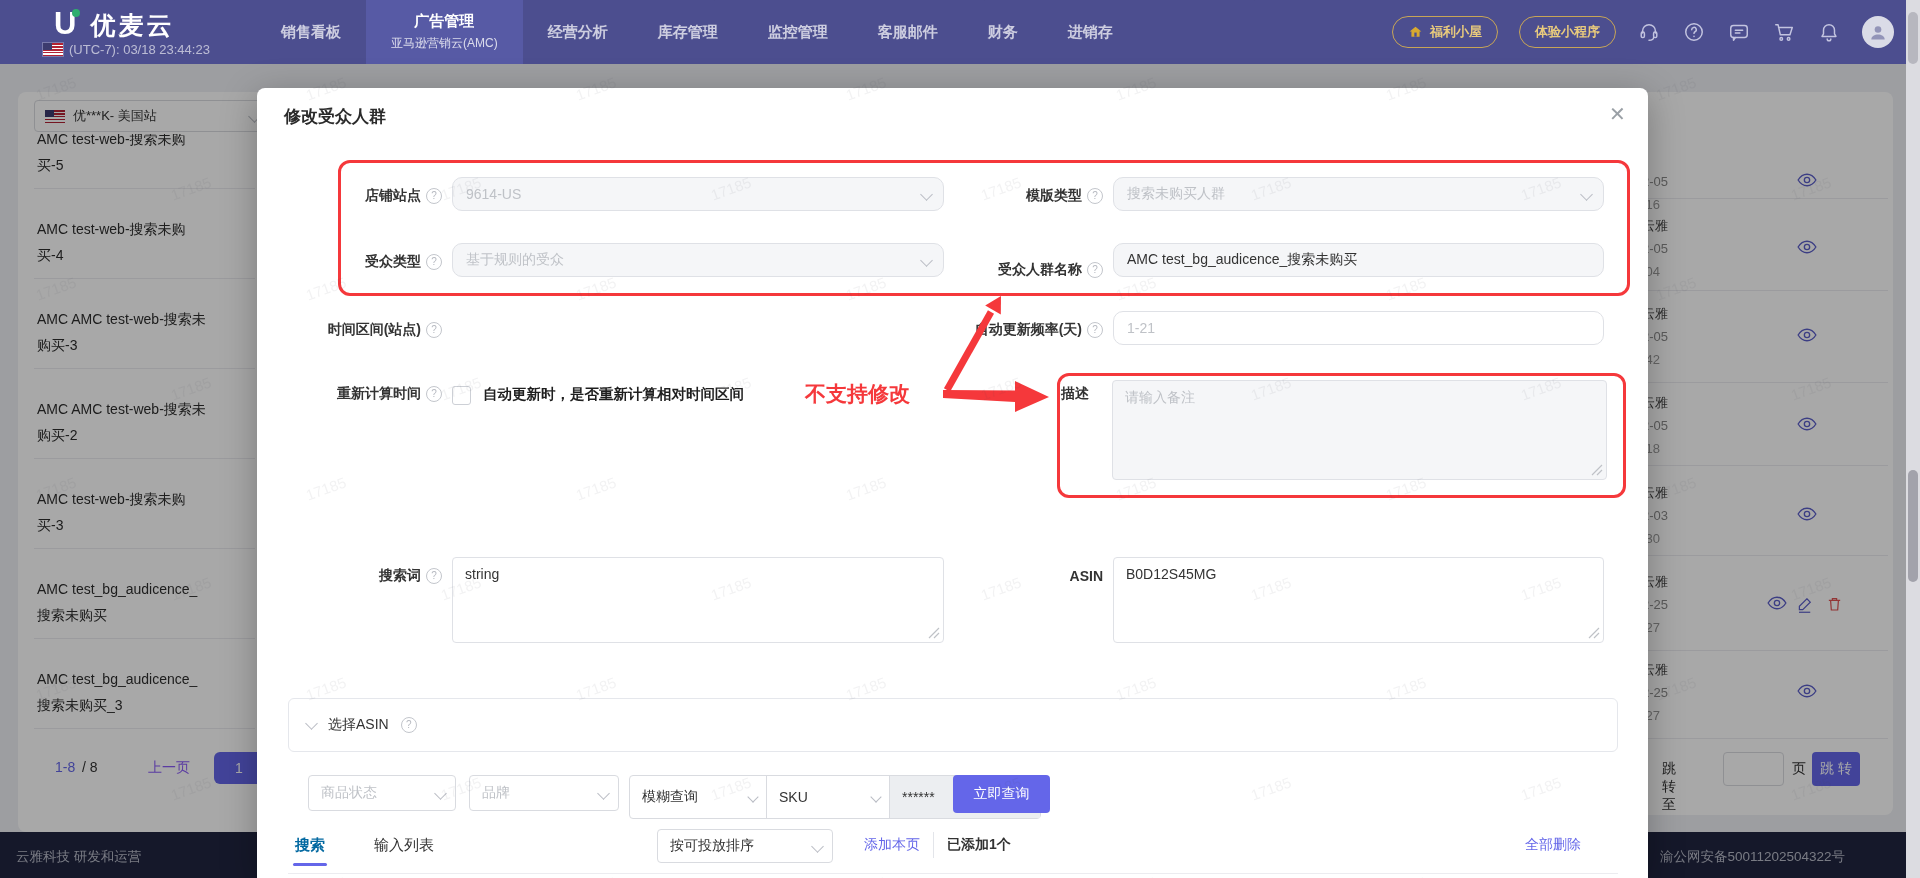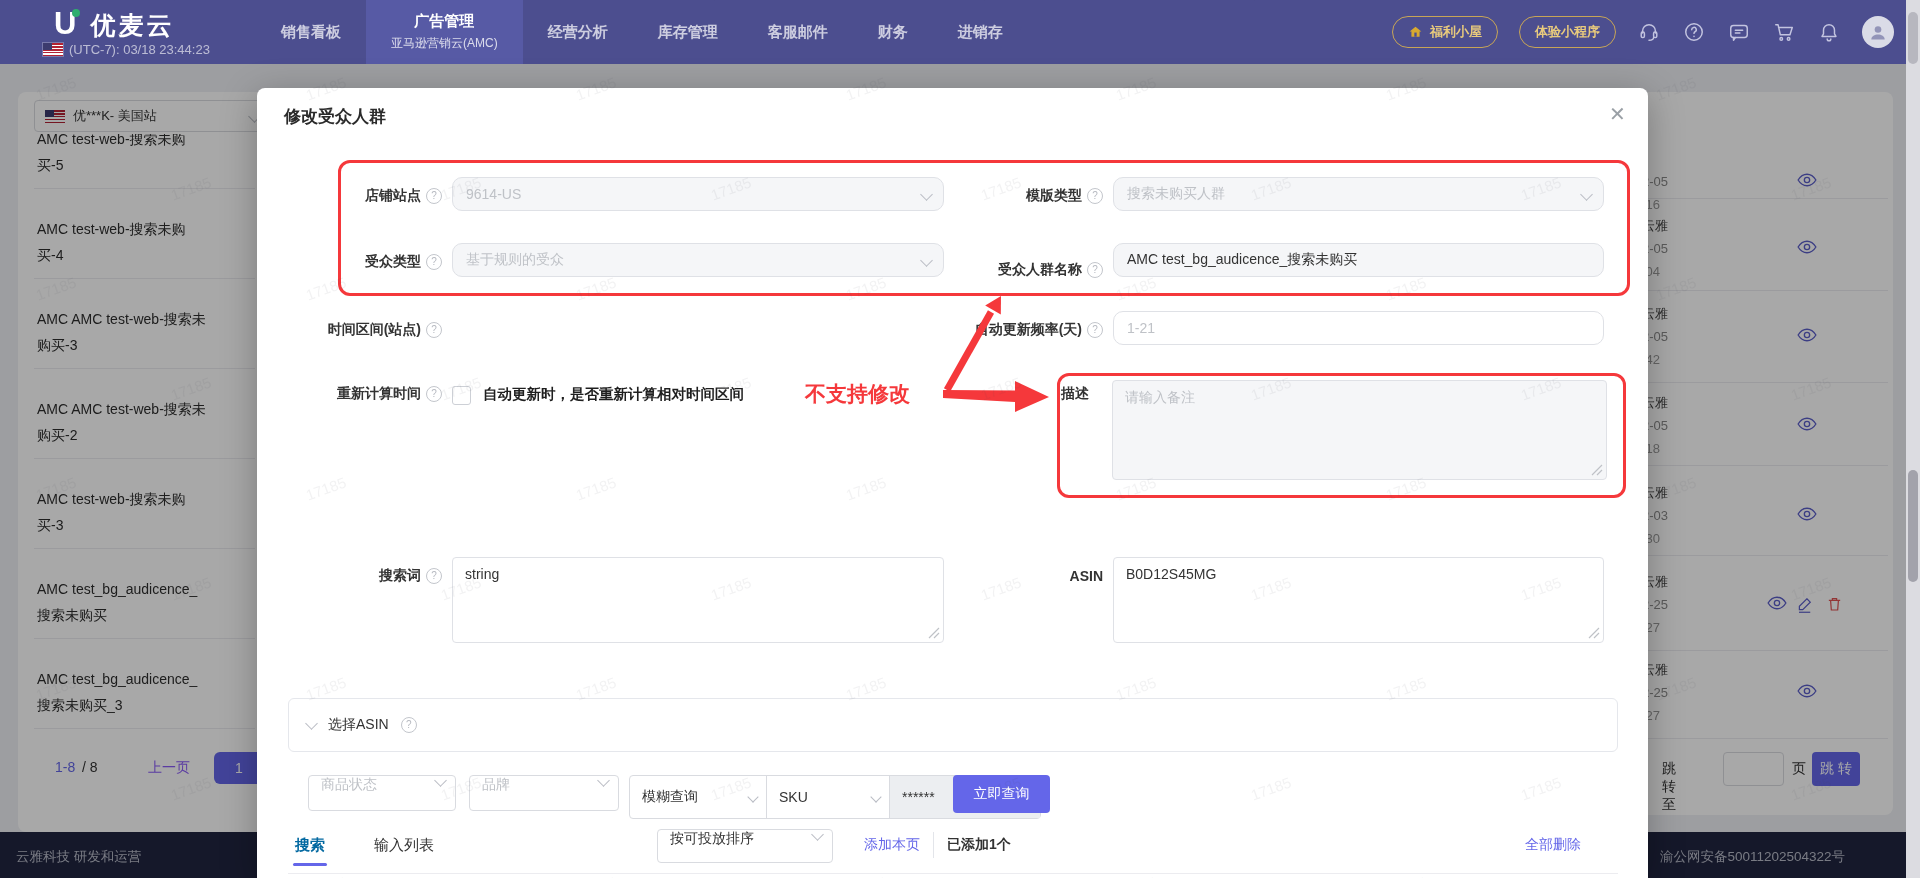--- a/index.html
+++ b/index.html
@@ -56,21 +56,21 @@
   .ta{position:absolute;border:1px solid #dfe1e6;border-radius:4px;font-size:14px;padding:8px 12px;color:#333;background:#fff;box-sizing:border-box;resize:none;outline:none;font-family:"Liberation Sans","DejaVu Sans",sans-serif;}
   .ta.disabled{background:#f5f6f8;}
   .ta.disabled::placeholder{color:#bfc2c7;}
   .grip{position:absolute;pointer-events:none;}
   .rbox{position:absolute;border:3px solid #f5383b;border-radius:12px;z-index:6;pointer-events:none;}
   .rnote{position:absolute;left:548px;top:292px;font-size:21px;font-weight:600;color:#f5383b;z-index:6;}
   .cbx{position:absolute;left:195px;top:298px;width:17px;height:17px;border:1px solid #cdd0d6;border-radius:3px;background:#fff;cursor:pointer;}
   .cbx-label{position:absolute;left:226px;top:297px;font-size:14.5px;font-weight:700;color:#1f1f1f;}
   .panel{position:absolute;left:31px;top:610px;width:1330px;height:54px;border:1px solid #e5e7ec;border-radius:6px;box-sizing:border-box;display:flex;align-items:center;gap:12px;padding:0 18px;font-size:14px;color:#333;}
   .panel .chev{transform:rotate(-45deg) ;margin-top:4px;}
-  .fsel{position:absolute;top:687px;height:36px;border:1px solid #d9dbe0;border-radius:4px;display:flex;padding:0 26px 0 12px;font-size:14px;box-sizing:border-box;background:#fff;}
+  .fsel{position:absolute;top:687px;height:36px;border:1px solid #d9dbe0;border-radius:4px;display:flex;align-items:center;padding:0 26px 0 12px;font-size:14px;box-sizing:border-box;background:#fff;}
   .fgroup{position:absolute;left:372px;top:687px;height:44px;display:flex;border:1px solid #d9dbe0;border-radius:4px;box-sizing:border-box;font-size:14px;color:#333;}
   .fcell{display:flex;align-items:center;padding:0 24px 0 12px;position:relative;border-right:1px solid #d9dbe0;}
   .fcell:last-child{border-right:none;}
   .fcell .chev{position:absolute;right:9px;width:7px;height:7px;}
   .btn{position:absolute;border:none;border-radius:4px;background:#6466e9;color:#fff;font-size:14px;display:flex;align-items:center;justify-content:center;cursor:pointer;font-family:inherit;}
   .tab{position:absolute;top:748px;font-size:15px;cursor:pointer;}
   .link{color:#6466e9;cursor:pointer;}
   .wm-layer{position:absolute;left:0;top:0;width:1920px;height:878px;z-index:40;pointer-events:none;overflow:hidden;}
   .wm{position:absolute;font-size:15px;color:rgba(70,70,85,.07);transform:rotate(-20deg);white-space:nowrap;}
 </style>
@@ -94,20 +94,23 @@
         </div>
         <div class="menu-item active">
           <span>广告管理</span>
           <span class="menu-sub">亚马逊营销云(AMC)</span>
         </div>
         <div class="menu-item">
           <span>经营分析</span>
         </div>
         <div class="menu-item">
           <span>库存管理</span>
+        </div>
+        <div class="menu-item">
+          <span>监控管理</span>
         </div>
         <div class="menu-item">
           <span>客服邮件</span>
         </div>
         <div class="menu-item">
           <span>财务</span>
         </div>
         <div class="menu-item">
           <span>进销存</span>
         </div>

